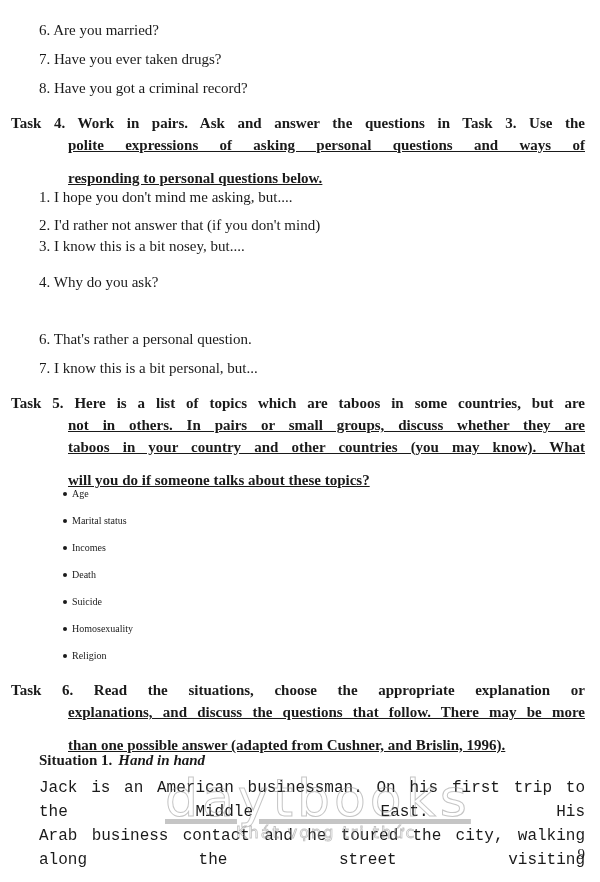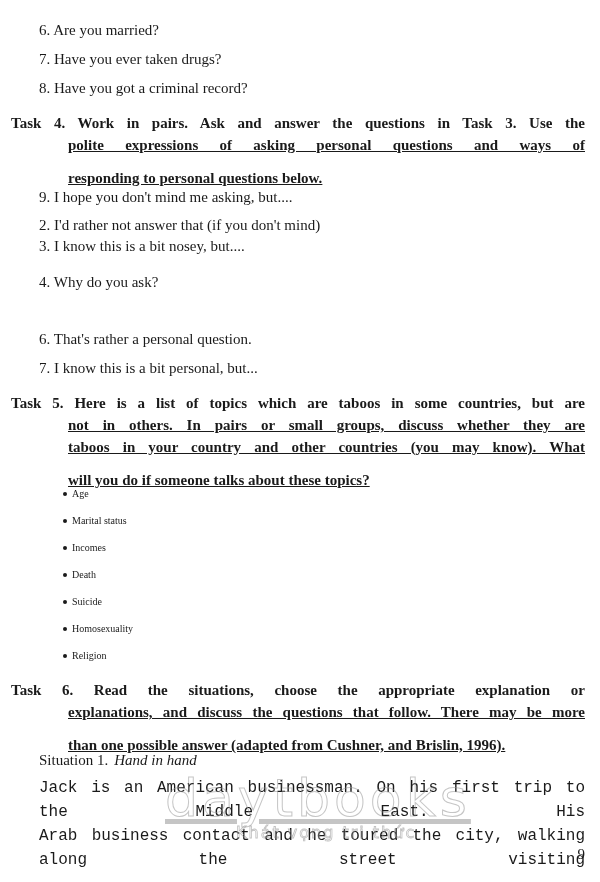--- a/index.html
+++ b/index.html
@@ -67,21 +67,21 @@
       background: #1a1a1a;
       vertical-align: middle;
       margin-right: 5px;
       margin-top: -2px;
     }
     .situation-title {
       position: absolute;
       left: 39px;
       top: 752px;
       font-size: 15px;
-      font-weight: normal;
+      font-weight: bold;
       white-space: nowrap;
     }
     .situation-title em {
       font-style: italic;
       margin-left: 6px;
     }
     .para {
       position: absolute;
       left: 39px;
       width: 546px;
@@ -134,21 +134,21 @@
   <div class="num-line" style="top:21px">6. Are you married?</div>
   <div class="num-line" style="top:50px">7. Have you ever taken drugs?</div>
   <div class="num-line" style="top:79px">8. Have you got a criminal record?</div>
 
   <div class="task" style="top:112px">
     <span class="task-head">Task 4. Work in pairs. Ask and answer  the questions in Task 3.  Use the</span>
     <span class="task-cont">polite expressions of asking personal questions and ways of</span>
     <span class="task-cont last">responding to personal questions below.</span>
   </div>
 
-  <div class="num-line" style="top:188px">9. I hope you don't mind me asking, but....</div>
+  <div class="num-line" style="top:188px">1. I hope you don't mind me asking, but....</div>
   <div class="num-line" style="top:216px">2. I'd rather not answer that (if you don't mind)</div>
   <div class="num-line" style="top:237px">3. I know this is a bit nosey, but....</div>
   <div class="num-line" style="top:273px">4. Why do you ask?</div>
   <div class="num-line" style="top:330px">6. That's rather a personal question.</div>
   <div class="num-line" style="top:359px">7. I know this is a bit personal, but...</div>
 
   <div class="task" style="top:392px">
     <span class="task-head">Task 5.  Here is a list of topics which are taboos in some countries, but are</span>
     <span class="task-cont">not in others. In pairs or small groups, discuss whether they are</span>
     <span class="task-cont">taboos in your country and other countries (you may know). What</span>

